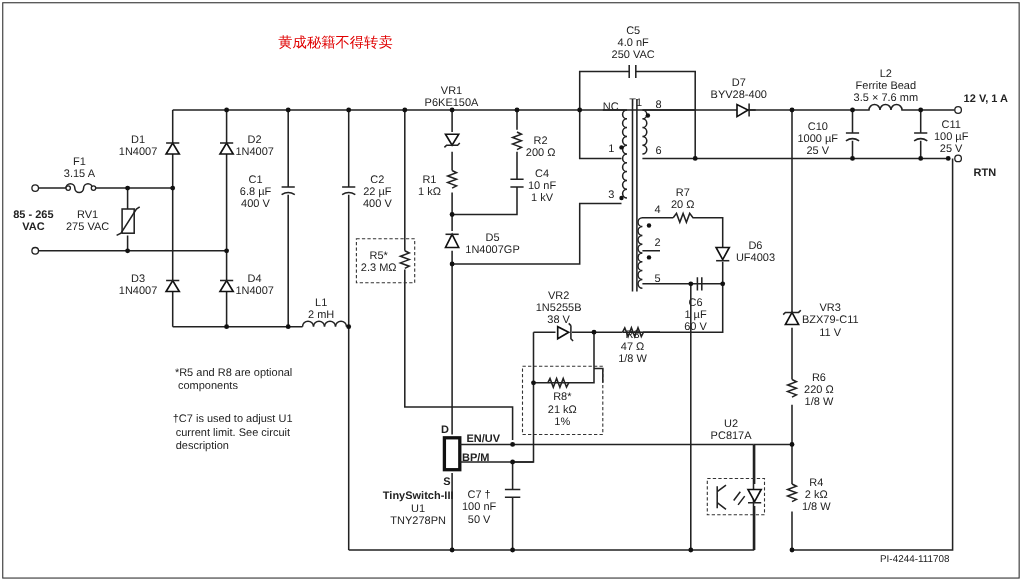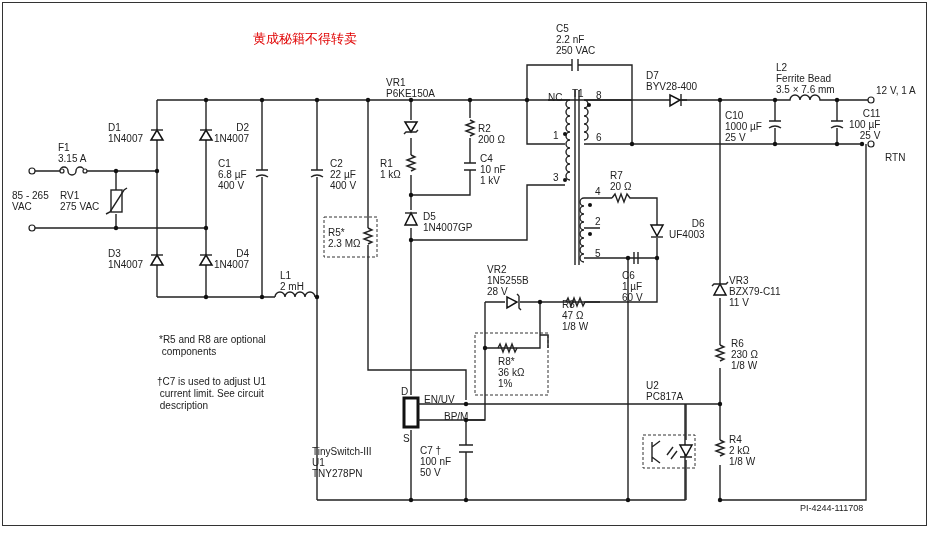--- a/index.html
+++ b/index.html
@@ -5,23 +5,23 @@
   html,body{margin:0;padding:0;background:#fff;}
   body{width:941px;height:534px;position:relative;overflow:hidden;font-family:"Liberation Sans",sans-serif;}
   #frame{position:absolute;left:2px;top:2px;width:925px;height:524px;border:1.5px solid #333;box-sizing:border-box;}
   svg{position:absolute;left:0;top:0;}
   .w{stroke:#222;stroke-width:1.4;fill:none;}
   .thick{stroke:#111;stroke-width:3;fill:none;}
   .dash{stroke:#333;stroke-width:1;fill:none;stroke-dasharray:3,2;}
   .dot{fill:#111;}
   .term{fill:#fff;stroke:#222;stroke-width:1.2;}
   .tri{fill:#fff;stroke:#111;stroke-width:1.5;}
-  .lbl{position:absolute;font-size:10px;line-height:11px;color:#222;white-space:nowrap;}
-  .lft{text-align:right;}
-  .b{font-weight:normal;}
+  .lbl{position:absolute;font-size:10px;line-height:11px;color:#222;text-align:center;white-space:nowrap;}
+  .lft{text-align:center;}
+  .b{font-weight:bold;}
   .note{position:absolute;font-size:10px;line-height:12px;color:#222;white-space:pre;}
   #banner{position:absolute;left:253px;top:30px;font-size:13px;color:#e00000;font-family:"DejaVu Sans",sans-serif;}
 </style>
 </head>
 <body>
 
 <div id="frame"></div>
 <div id="banner">黄成秘籍不得转卖</div>
 
 <svg width="941" height="534">
@@ -212,21 +212,21 @@
     <div>C4</div>
     <div>10 nF</div>
     <div>1 kV</div>
   </div>
 <div class="lbl" style="left:423px;top:211px">
     <div>D5</div>
     <div>1N4007GP</div>
   </div>
 <div class="lbl" style="left:556px;top:23px">
     <div>C5</div>
-    <div>2.2 nF</div>
+    <div>4.0 nF</div>
     <div>250 VAC</div>
   </div>
 <div class="lbl" style="left:572px;top:88px">T1</div>
 <div class="lbl" style="left:548px;top:92px">NC</div>
 <div class="lbl" style="left:553px;top:130px">1</div>
 <div class="lbl" style="left:553px;top:172px">3</div>
 <div class="lbl" style="left:596px;top:90px">8</div>
 <div class="lbl" style="left:596px;top:132px">6</div>
 <div class="lbl" style="left:595px;top:186px">4</div>
 <div class="lbl" style="left:595px;top:216px">2</div>
@@ -240,37 +240,37 @@
     <div>UF4003</div>
   </div>
 <div class="lbl" style="left:622px;top:270px">
     <div>C6</div>
     <div>1 µF</div>
     <div>60 V</div>
   </div>
 <div class="lbl" style="left:487px;top:264px">
     <div>VR2</div>
     <div>1N5255B</div>
-    <div>28 V</div>
+    <div>38 V</div>
   </div>
 <div class="lbl" style="left:562px;top:299px">
     <div>R3</div>
     <div>47 Ω</div>
     <div>1/8 W</div>
   </div>
 <div class="lbl" style="left:498px;top:356px">
     <div>R8*</div>
-    <div>36 kΩ</div>
+    <div>21 kΩ</div>
     <div>1%</div>
   </div>
 <div class="lbl b" style="left:401px;top:386px">D</div>
 <div class="lbl b" style="left:424px;top:394px">EN/UV</div>
-<div class="lbl b" style="left:444px;top:411px">BP/M</div>
+<div class="lbl b" style="left:420px;top:411px">BP/M</div>
 <div class="lbl b" style="left:403px;top:433px">S</div>
-<div class="lbl" style="left:312px;top:446px">
+<div class="lbl" style="left:348px;top:446px">
     <div class="b">TinySwitch-III</div>
     <div>U1</div>
     <div>TNY278PN</div>
   </div>
 <div class="lbl" style="left:420px;top:445px">
     <div>C7 †</div>
     <div>100 nF</div>
     <div>50 V</div>
   </div>
 <div class="lbl" style="left:646px;top:70px">
@@ -294,21 +294,21 @@
   </div>
 <div class="lbl b" style="left:876px;top:85px">12 V, 1 A</div>
 <div class="lbl b" style="left:885px;top:152px">RTN</div>
 <div class="lbl" style="left:729px;top:275px">
     <div>VR3</div>
     <div>BZX79-C11</div>
     <div>11 V</div>
   </div>
 <div class="lbl" style="left:731px;top:338px">
     <div>R6</div>
-    <div>230 Ω</div>
+    <div>220 Ω</div>
     <div>1/8 W</div>
   </div>
 <div class="lbl" style="left:646px;top:380px">
     <div>U2</div>
     <div>PC817A</div>
   </div>
 <div class="lbl" style="left:729px;top:434px">
     <div>R4</div>
     <div>2 kΩ</div>
     <div>1/8 W</div>

